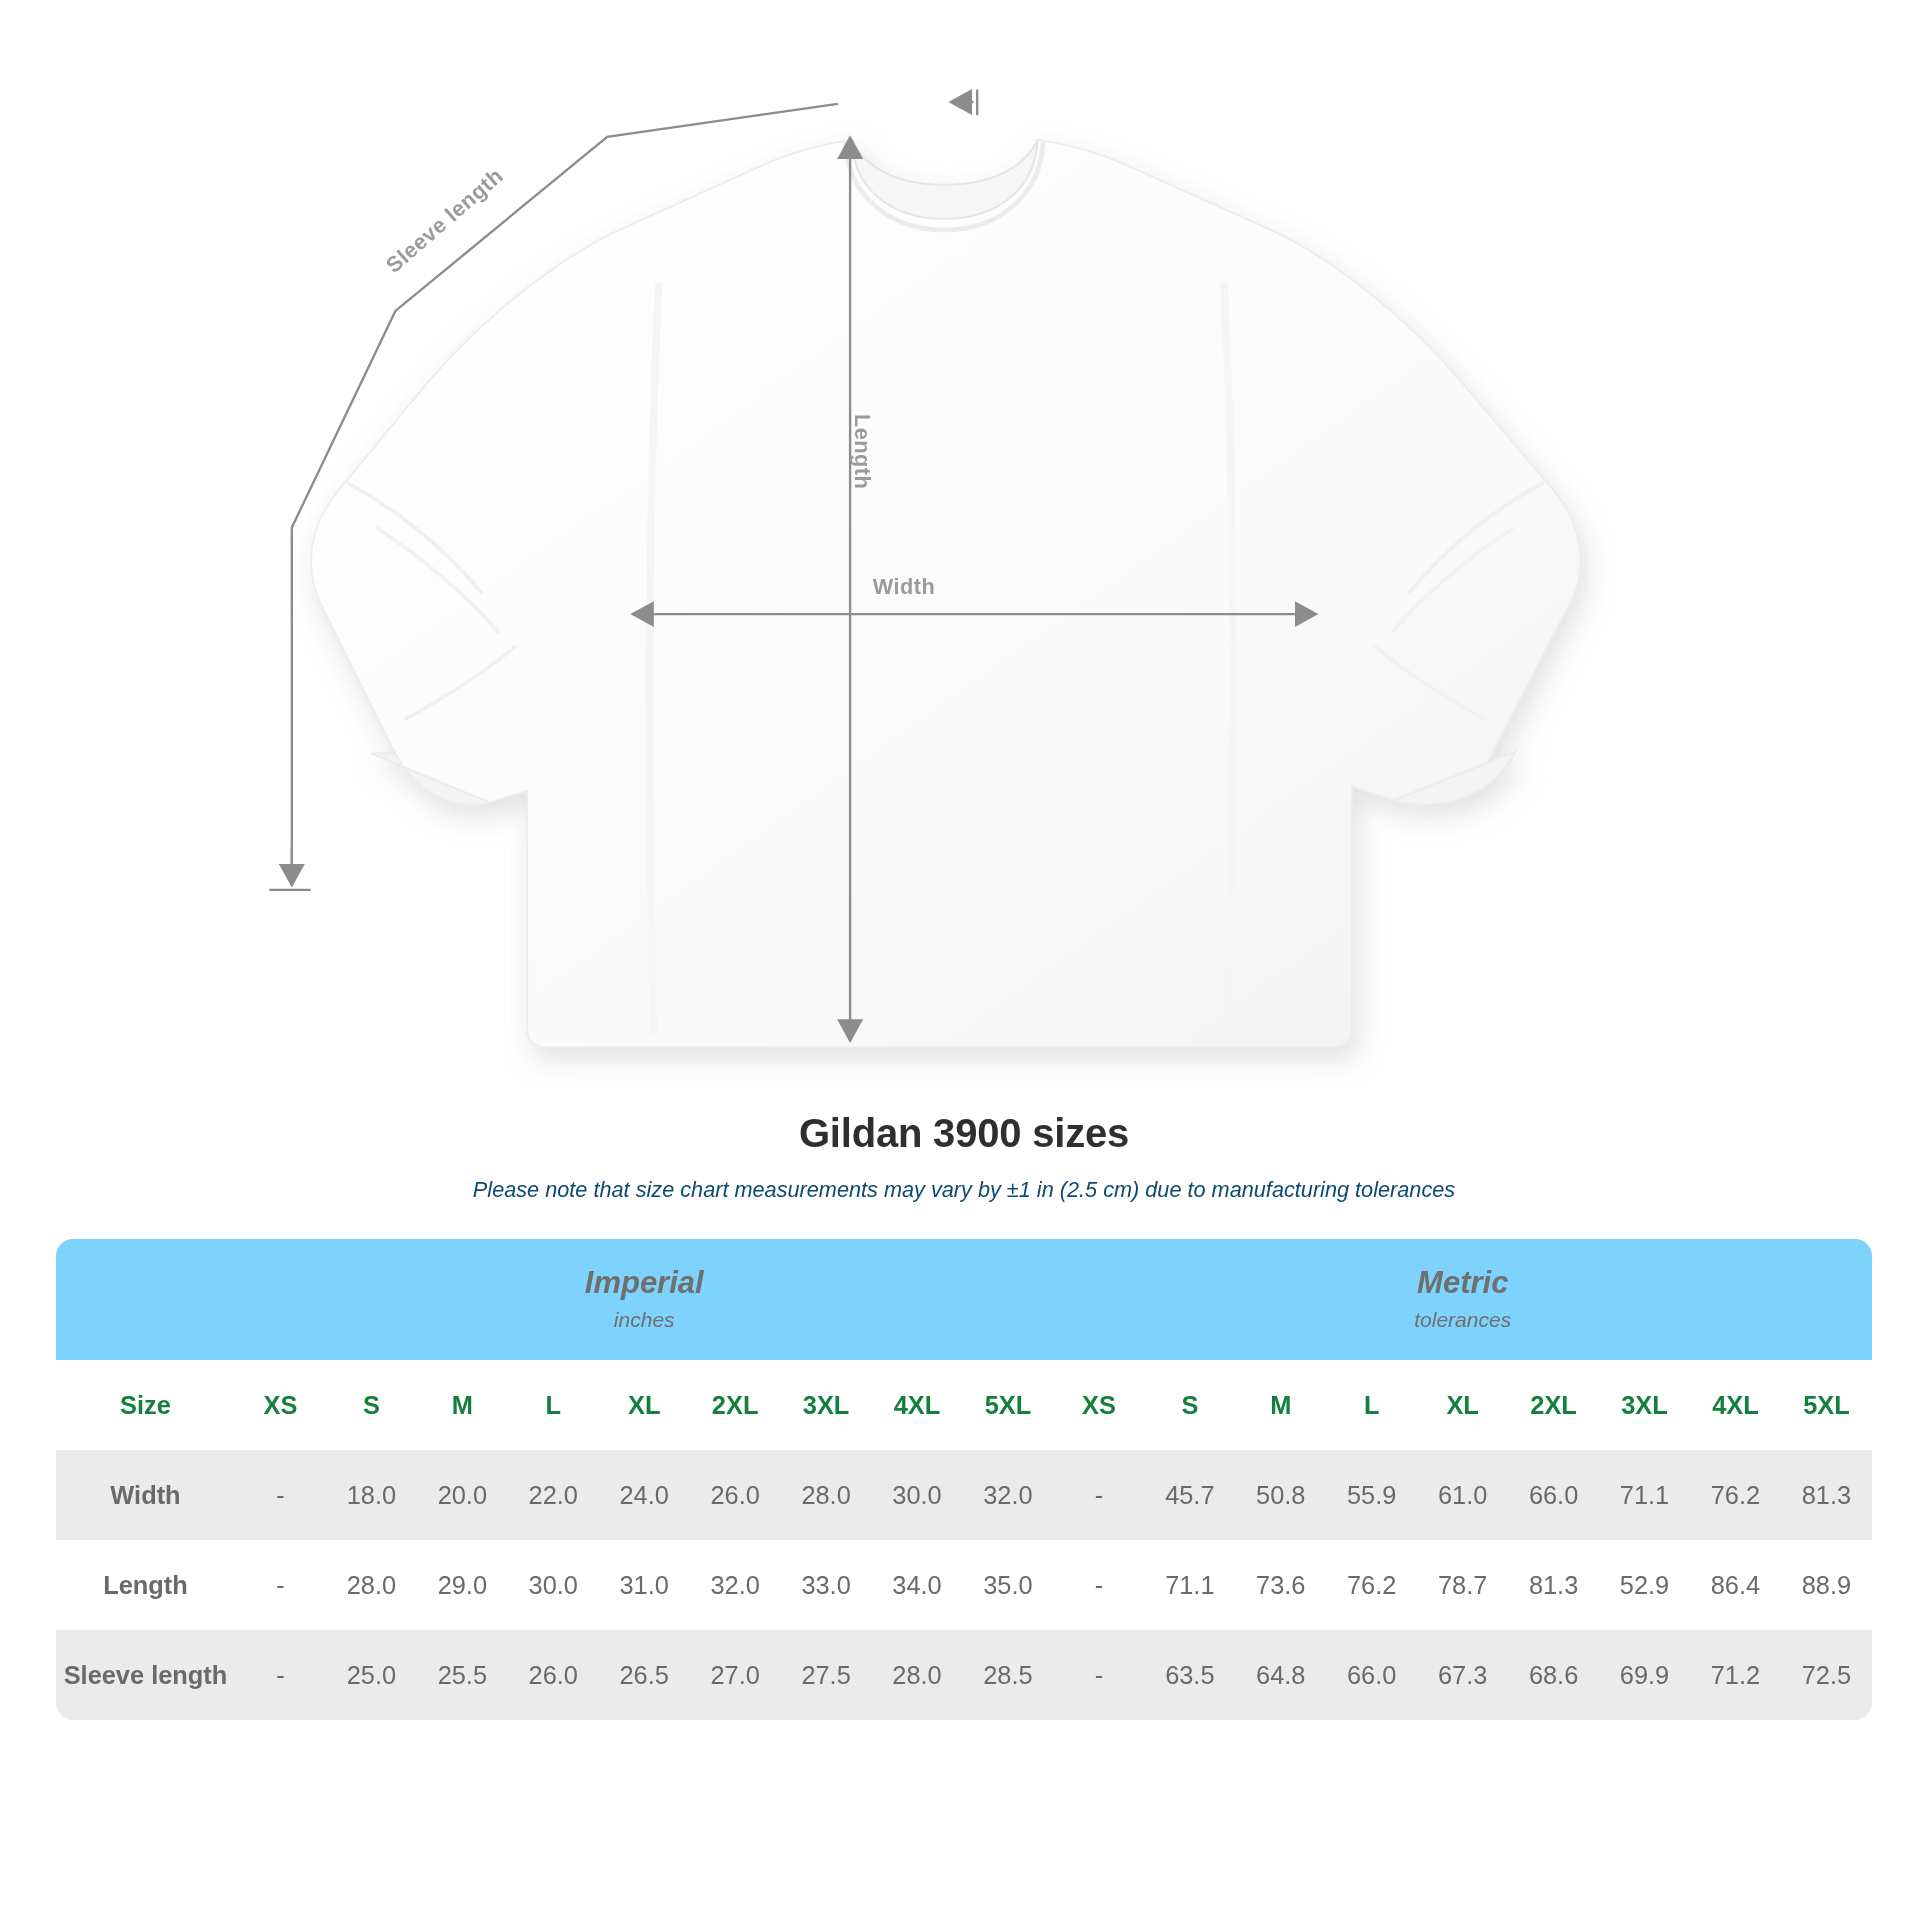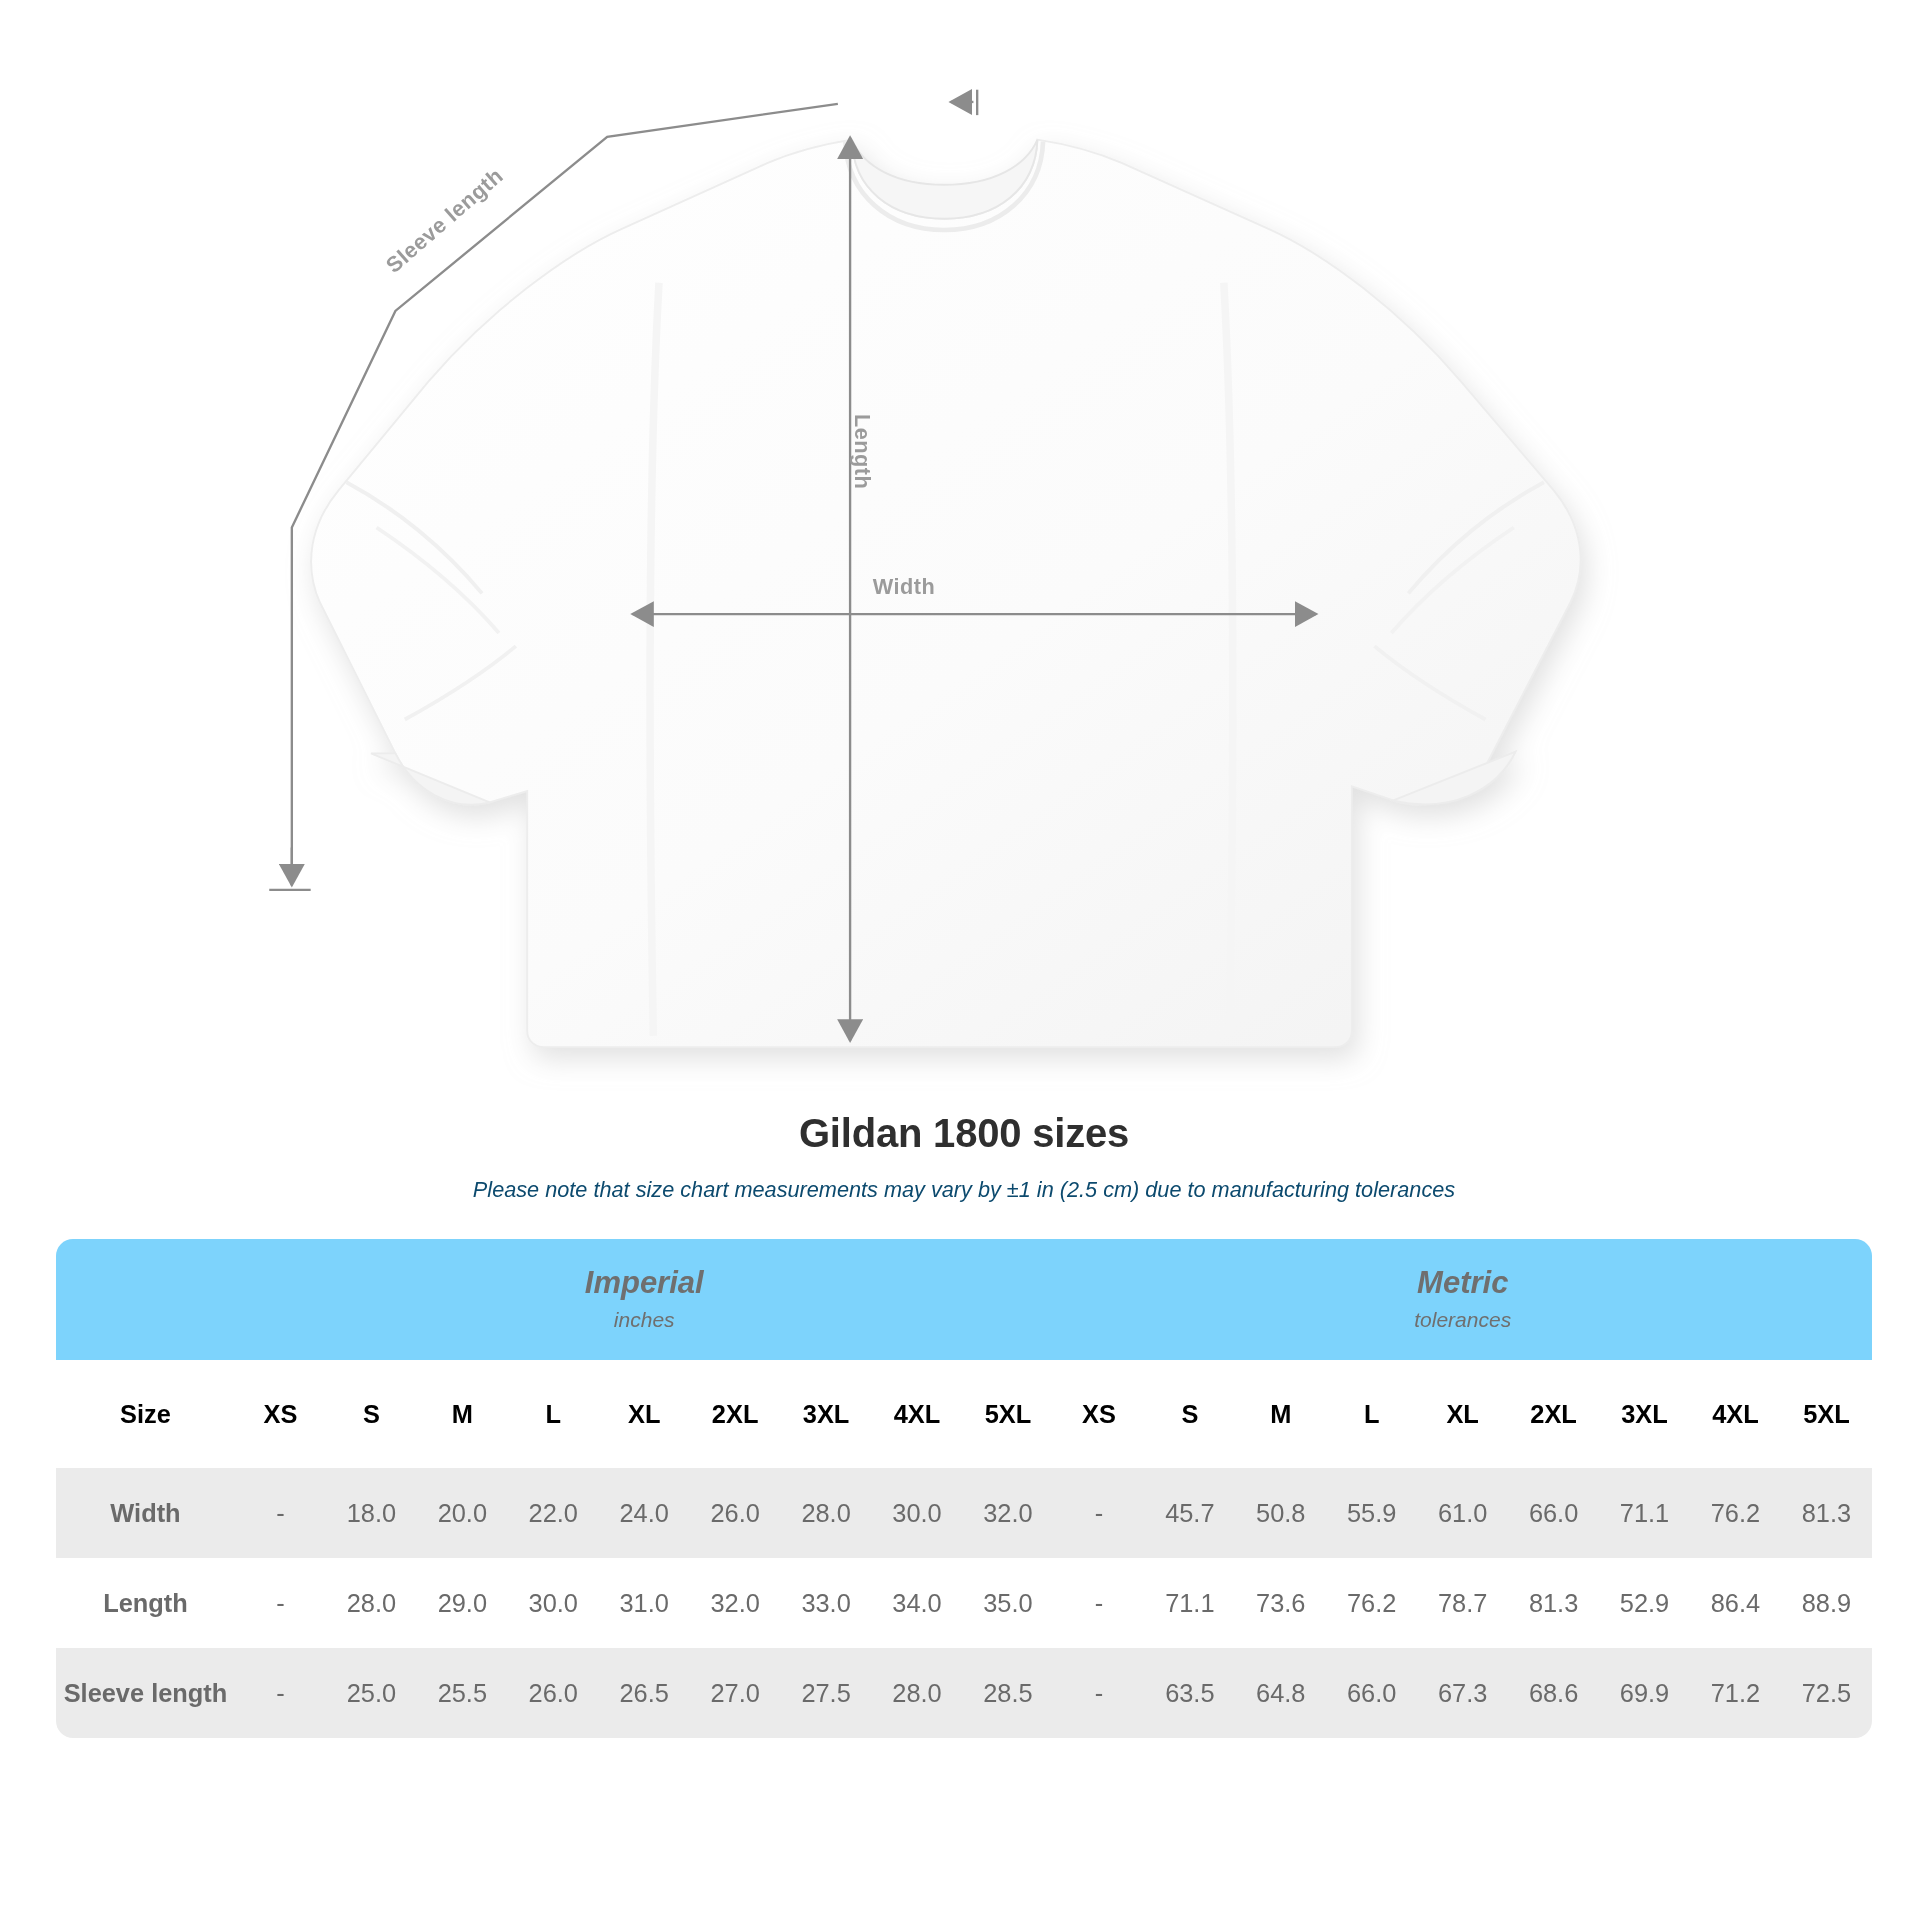--- a/index.html
+++ b/index.html
@@ -108,24 +108,24 @@
   }
   .unit-sub {
     font-size: 21px;
     font-style: italic;
     color: #6f6f6f;
     line-height: 1.6;
     text-align: center;
   }
   tr.head-row td {
     background: #ffffff;
-    height: 108px;
+    height: 90px;
     font-weight: bold;
     font-size: 25.4px;
-    color: #000000;
+    color: #15803d;
     vertical-align: middle;
   }
   tr.data-row td {
     height: 90px;
     vertical-align: middle;
     font-size: 25.4px;
   }
   tr.data-row.shade td {
     background: #ebebeb;
   }
@@ -225,21 +225,21 @@
         <path d="M672,652 L1398,652" stroke="#8c8c8c" stroke-width="2.5" marker-start="url(#arrTail)" marker-end="url(#arrHead)"></path>
       </g>
     </svg>
 
     <div class="dim-label label-sleeve">Sleeve length</div>
     <div class="dim-label label-length">Length</div>
     <div class="dim-label label-width">Width</div>
   </div>
 
   <div class="title-block">
-    <h1 class="chart-title">Gildan 1800 sizes</h1>
+    <h1 class="chart-title">Gildan 3900 sizes</h1>
     <p class="chart-note">Please note that size chart measurements may vary by ±1 in (2.5 cm) due to manufacturing tolerances</p>
   </div>
 
   <div class="table-wrap">
     <table class="size-table">
       <colgroup>
         <col class="col-label">
       </colgroup>
       <tbody id="table-body">
           <tr class="unit-row">

